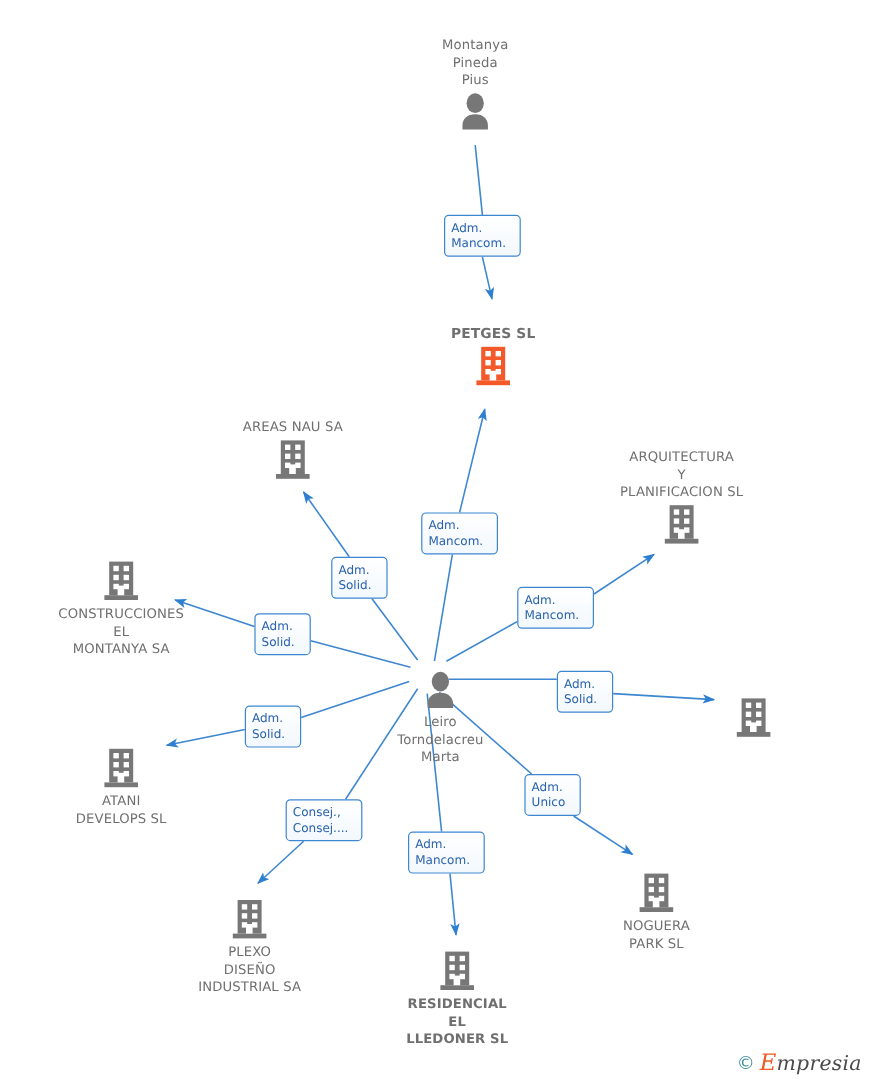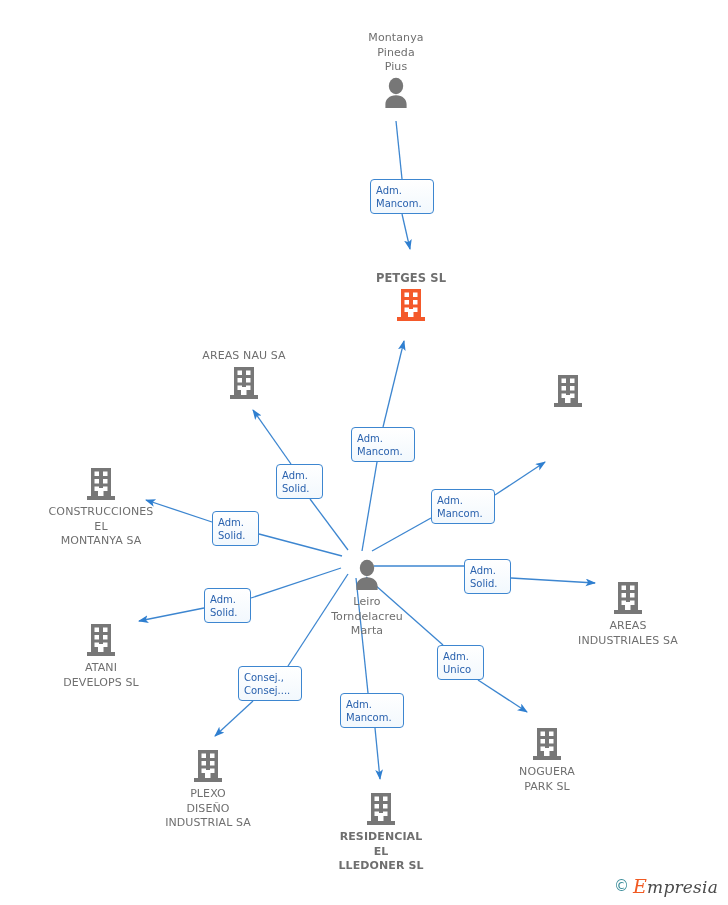--- a/index.html
+++ b/index.html
@@ -150,20 +150,23 @@
             <rect x="8.5" y="4.5" width="4.5" height="4.5" fill="#ffffff"></rect>
             <rect x="17" y="4.5" width="4.5" height="4.5" fill="#ffffff"></rect>
             <rect x="8.5" y="12" width="4.5" height="4.5" fill="#ffffff"></rect>
             <rect x="17" y="12" width="4.5" height="4.5" fill="#ffffff"></rect>
             <rect x="8.5" y="19.5" width="4.5" height="4.5" fill="#ffffff"></rect>
             <rect x="17" y="19.5" width="4.5" height="4.5" fill="#ffffff"></rect>
             <rect x="12" y="21" width="5.5" height="8" fill="#ffffff"></rect>
           </svg></span>
       </div>
       <div class="node company" style="left: 568px; top: 374px;">
+        <div class="cap above">ARQUITECTURA
+Y
+PLANIFICACION SL</div>
         <span class="ico"><svg width="30" height="34" viewBox="0 0 30 34" xmlns="http://www.w3.org/2000/svg">
             <rect x="5" y="1" width="20" height="28" fill="#777777"></rect>
             <rect x="1" y="29" width="28" height="4" fill="#777777"></rect>
             <rect x="8.5" y="4.5" width="4.5" height="4.5" fill="#ffffff"></rect>
             <rect x="17" y="4.5" width="4.5" height="4.5" fill="#ffffff"></rect>
             <rect x="8.5" y="12" width="4.5" height="4.5" fill="#ffffff"></rect>
             <rect x="17" y="12" width="4.5" height="4.5" fill="#ffffff"></rect>
             <rect x="8.5" y="19.5" width="4.5" height="4.5" fill="#ffffff"></rect>
             <rect x="17" y="19.5" width="4.5" height="4.5" fill="#ffffff"></rect>
             <rect x="12" y="21" width="5.5" height="8" fill="#ffffff"></rect>
@@ -190,22 +193,20 @@
             <rect x="5" y="1" width="20" height="28" fill="#777777"></rect>
             <rect x="1" y="29" width="28" height="4" fill="#777777"></rect>
             <rect x="8.5" y="4.5" width="4.5" height="4.5" fill="#ffffff"></rect>
             <rect x="17" y="4.5" width="4.5" height="4.5" fill="#ffffff"></rect>
             <rect x="8.5" y="12" width="4.5" height="4.5" fill="#ffffff"></rect>
             <rect x="17" y="12" width="4.5" height="4.5" fill="#ffffff"></rect>
             <rect x="8.5" y="19.5" width="4.5" height="4.5" fill="#ffffff"></rect>
             <rect x="17" y="19.5" width="4.5" height="4.5" fill="#ffffff"></rect>
             <rect x="12" y="21" width="5.5" height="8" fill="#ffffff"></rect>
           </svg></span>
-        <div class="cap below">AREAS
-INDUSTRIALES SA</div>
       </div>
       <div class="node company" style="left: 101px; top: 623px;">
         <span class="ico"><svg width="30" height="34" viewBox="0 0 30 34" xmlns="http://www.w3.org/2000/svg">
             <rect x="5" y="1" width="20" height="28" fill="#777777"></rect>
             <rect x="1" y="29" width="28" height="4" fill="#777777"></rect>
             <rect x="8.5" y="4.5" width="4.5" height="4.5" fill="#ffffff"></rect>
             <rect x="17" y="4.5" width="4.5" height="4.5" fill="#ffffff"></rect>
             <rect x="8.5" y="12" width="4.5" height="4.5" fill="#ffffff"></rect>
             <rect x="17" y="12" width="4.5" height="4.5" fill="#ffffff"></rect>
             <rect x="8.5" y="19.5" width="4.5" height="4.5" fill="#ffffff"></rect>

